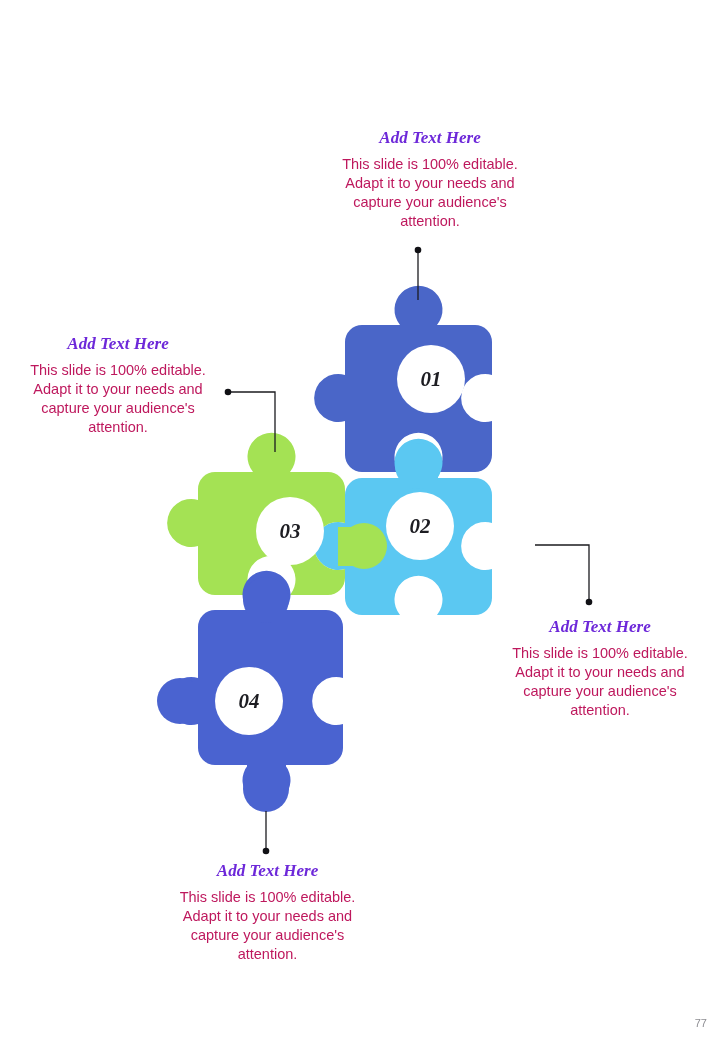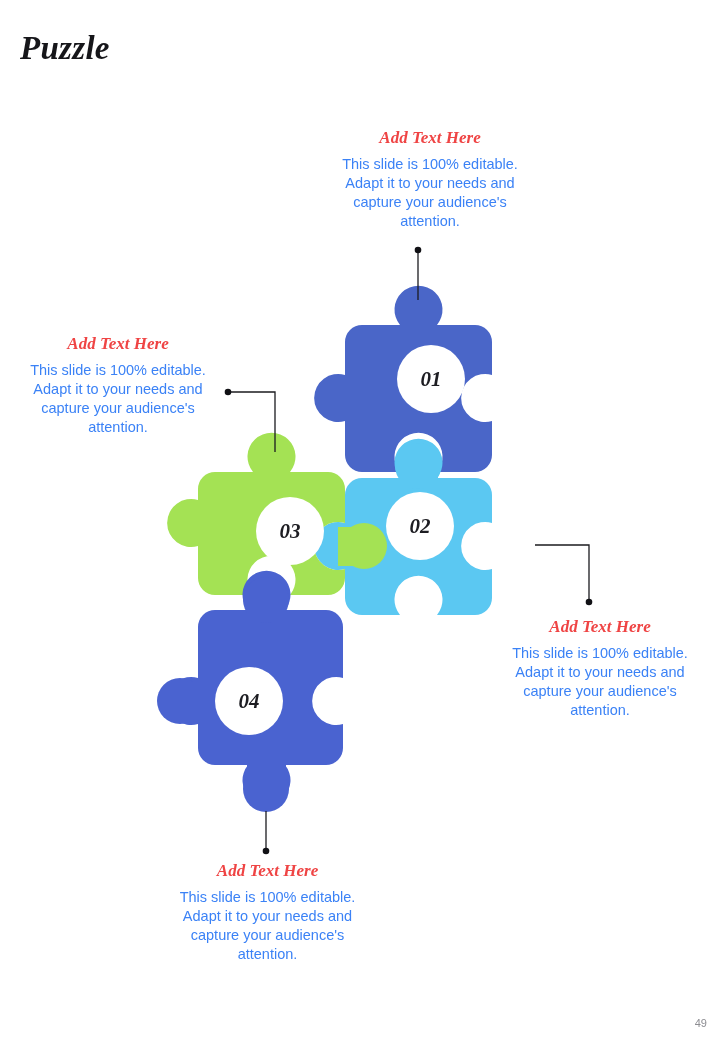--- a/index.html
+++ b/index.html
@@ -35,29 +35,29 @@
   }
   .callout {
     position: absolute;
     text-align: center;
   }
   .callout-title {
     font-family: "Liberation Serif", serif;
     font-weight: bold;
     font-style: italic;
     font-size: 17px;
-    color: #ef4444;
+    color: #6d28d9;
     margin: 0 0 7px 0;
     white-space: nowrap;
   }
   .callout-body {
     font-family: "Liberation Sans", sans-serif;
     font-size: 14.5px;
     line-height: 19px;
-    color: #3b82f6;
+    color: #be185d;
     margin: 0;
   }
   
   #callout-01 { left: 330px; top: 128px; width: 200px; }
   #callout-02 { left: 500px; top: 617px; width: 200px; }
   #callout-03 { left: 18px; top: 334px; width: 200px; }
   #callout-04 { left: 165px; top: 861px; width: 205px; }
 
   .puzzle-stage {
     position: absolute;
@@ -90,21 +90,20 @@
     font-family: "Liberation Sans", sans-serif;
     font-size: 11px;
     color: #8d8d92;
   }
 </style>
 </head>
 <body>
 
 <div class="slide">
 
-  <div class="page-title">Puzzle</div>
 
   <div class="puzzle-stage">
     <svg width="720" height="1040" viewBox="0 0 720 1040" xmlns="http://www.w3.org/2000/svg">
 
       <g>
         <path fill="#4a66c8" d="M 362 325
                  L 400 325
                  A 24 24 0 1 1 437 325
                  L 475 325
                  A 17 17 0 0 1 492 342
@@ -251,15 +250,15 @@
   <div class="callout" id="callout-03">
     <div class="callout-title">Add Text Here</div>
     <div class="callout-body">This slide is 100% editable. Adapt it to your needs and capture your audience's attention.</div>
   </div>
 
   <div class="callout" id="callout-04">
     <div class="callout-title">Add Text Here</div>
     <div class="callout-body">This slide is 100% editable. Adapt it to your needs and capture your audience's attention.</div>
   </div>
 
-  <div class="page-number">49</div>
+  <div class="page-number">77</div>
 
 </div>
 
 </body></html>

